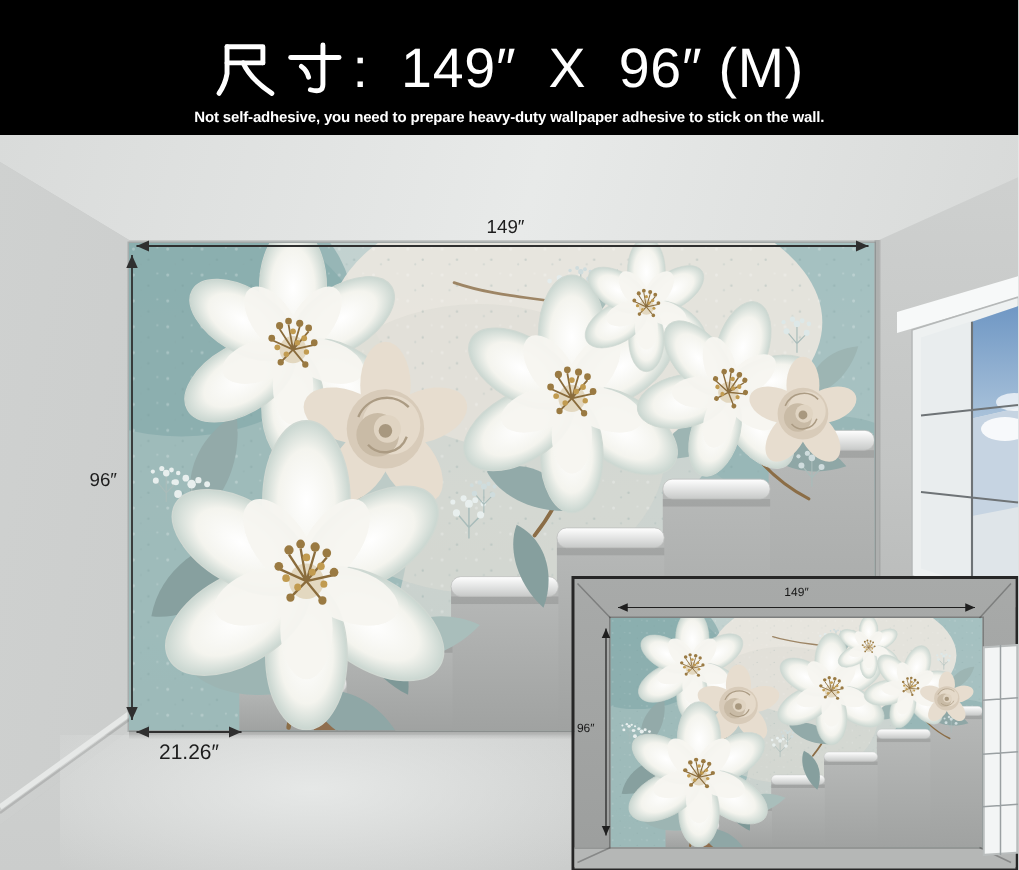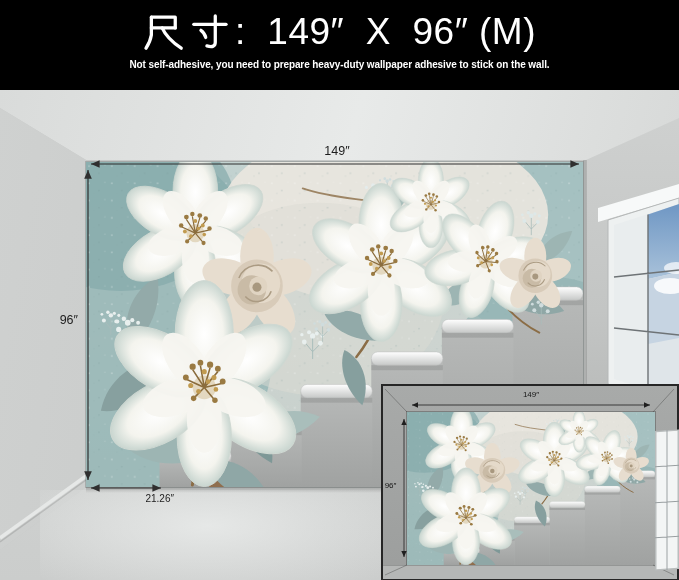--- a/index.html
+++ b/index.html
@@ -1,20 +1,20 @@
 <!DOCTYPE html>
 <html><head>
 <meta charset="utf-8">
 <style>
   html,body{margin:0;padding:0;background:#fff;}
   .stage{position:relative;width:679px;height:580px;overflow:hidden;
          font-family:"Liberation Sans",sans-serif;background:#c6c8c7;}
   
   .hdr{position:absolute;left:0;top:0;width:679px;height:90px;background:#000;color:#fff;text-align:center;}
-  .title-row{display:flex;justify-content:center;align-items:center;gap:3px;padding-top:8px;height:46px;}
+  .title-row{display:flex;justify-content:center;align-items:center;gap:3px;padding-top:22px;height:46px;}
   .cjk{width:43px;height:43px;flex:0 0 auto;}
   .cjk path{stroke:#fff;stroke-width:5.5;fill:none;stroke-linecap:round;stroke-linejoin:round;}
   .title-text{font-size:37px;font-weight:500;letter-spacing:.5px;white-space:pre;line-height:1;}
   .subtitle{font-size:10px;font-weight:700;letter-spacing:-.1px;margin-top:5px;}
   .sr-only{position:absolute;width:1px;height:1px;overflow:hidden;clip:rect(0 0 0 0);white-space:nowrap;}
   
   .room{position:absolute;left:0;top:90px;width:679px;height:572px;}
   .surf{position:absolute;left:0;top:0;width:679px;height:490px;}
   .ceiling{background:linear-gradient(105deg,#d9dbda,#e8eae9 45%,#d2d4d3);
     clip-path:polygon(0px 0px,679px 0px,679px 30px,590px 70px,86px 70px,0px 18px);}
@@ -288,21 +288,21 @@
     <div class="dim-label" style="left:287px;top:55px;width:100px;text-align:center">149″</div>
 
     <svg class="dim-svg" style="left:81px;top:76px;width:14px;height:318px">
       <line x1="7" y1="4" x2="7" y2="314" stroke="#2f2f2f" stroke-width="1.2" marker-start="url(#mA)" marker-end="url(#mA)"></line>
     </svg>
     <div class="dim-label" style="left:38px;top:224px;width:40px;text-align:right">96″</div>
 
     <svg class="dim-svg" style="left:84px;top:391px;width:84px;height:14px">
       <line x1="7" y1="7" x2="77" y2="7" stroke="#2f2f2f" stroke-width="1.2" marker-start="url(#mA)" marker-end="url(#mA)"></line>
     </svg>
-    <div class="dim-label" style="left:78px;top:404px;width:96px;text-align:right;font-size:10px">21.26″</div>
+    <div class="dim-label" style="left:78px;top:404px;width:96px;text-align:center;font-size:14px">21.26″</div>
 
     <div class="inset">
       <svg class="inset-mural" viewBox="0 0 500 320" preserveAspectRatio="none">
         <use href="#muralArt"></use>
       </svg>
       <div class="inset-floor"></div>
 
       <svg class="inset-bevels">
         <path d="M2,3 L24,26 M291,3 L270,26 M2,189 L24,179 M291,189 L270,179" stroke="rgba(30,30,30,.3)" stroke-width="1" fill="none"></path>
       </svg>

